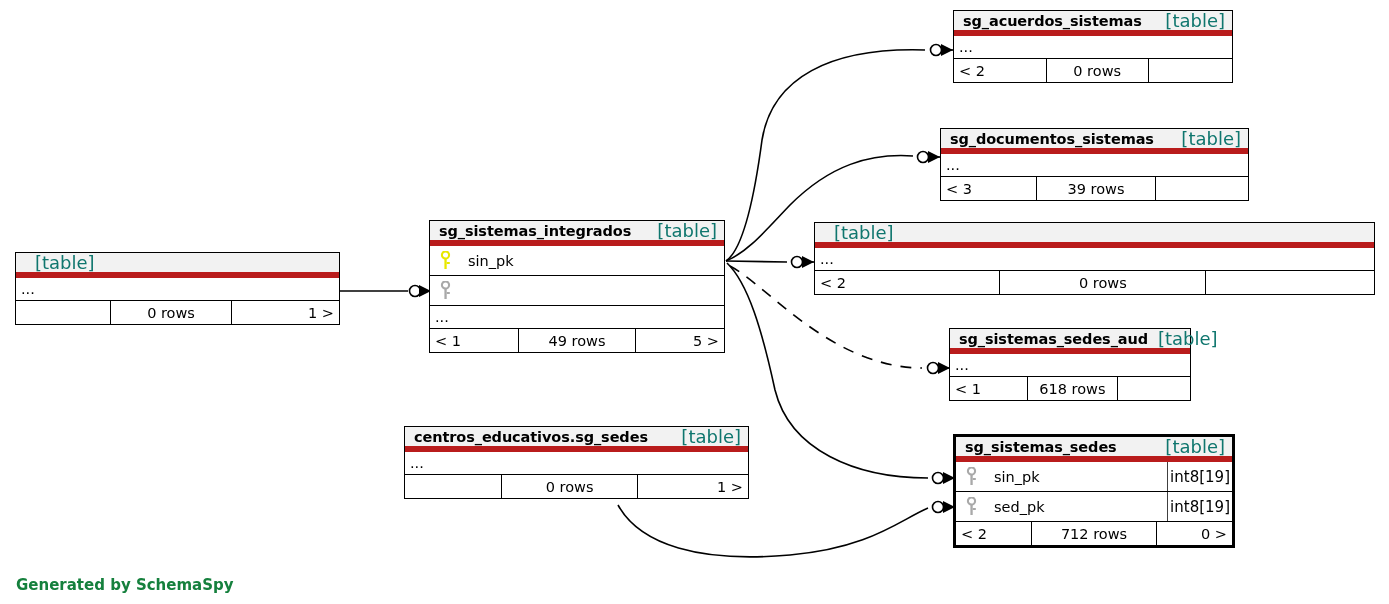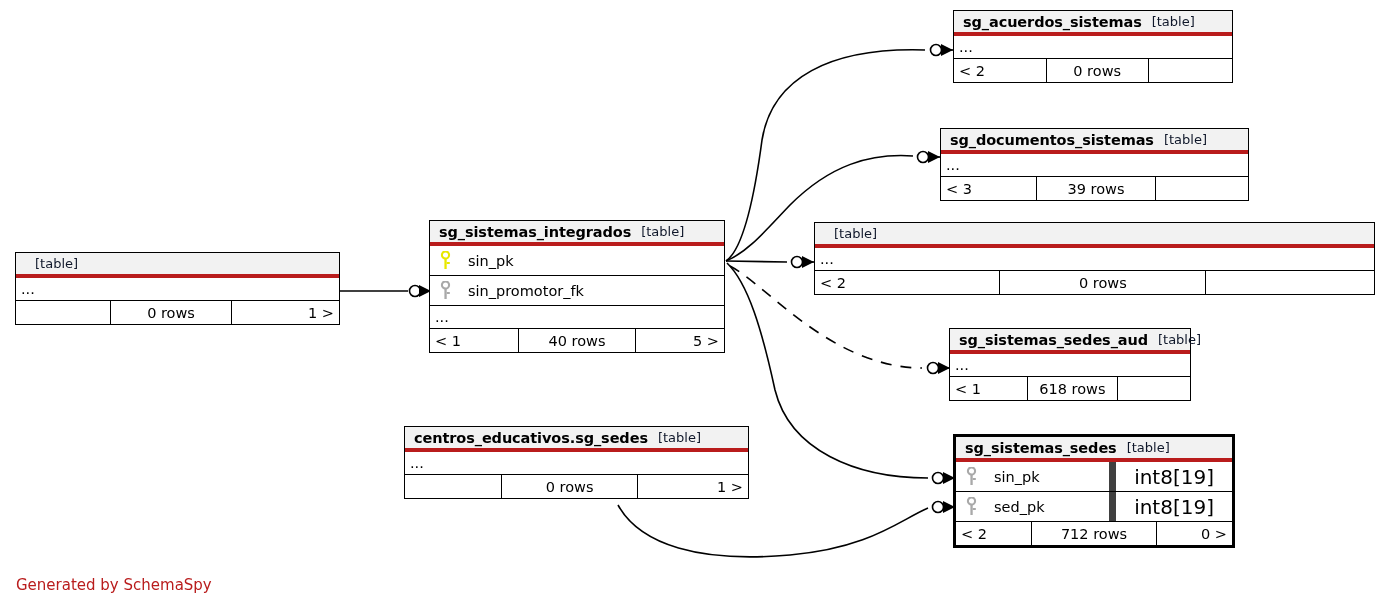--- a/index.html
+++ b/index.html
@@ -33,35 +33,36 @@
     background: #ffffff;
     border: 1px solid #000000;
     z-index: 5;
   }
   .table-node.focal {
     border: 3px solid #000000;
   }
   .tbl-header {
     display: flex;
     align-items: center;
+    justify-content: space-between;
     background: #f2f2f2;
-    border-bottom: 4px solid #b91c1c;
+    border-bottom: 6px solid #b91c1c;
     box-sizing: border-box;
     height: 25px;
     padding: 0 7px 0 9px;
   }
   .tbl-name {
     font-weight: bold;
     font-size: 14.5px;
     letter-spacing: -0.1px;
     white-space: nowrap;
   }
   .tbl-tag {
-    font-size: 13px;
-    color: #0f172a;
+    font-size: 18px;
+    color: #0f766e;
     white-space: nowrap;
     padding-left: 10px;
   }
   .col-row {
     display: flex;
     align-items: center;
     box-sizing: border-box;
     height: 30px;
     border-bottom: 1px solid #000000;
     background: #ffffff;
@@ -75,24 +76,24 @@
     flex: 0 0 30px;
   }
   .col-name {
     flex: 1 1 auto;
     font-size: 14.5px;
     white-space: nowrap;
     padding-left: 8px;
   }
   .col-type {
     flex: 0 0 auto;
-    font-size: 20px;
-    white-space: nowrap;
-    border-left: 7px solid #404040;
-    padding: 0 18px;
+    font-size: 15px;
+    white-space: nowrap;
+    border-left: 1px solid #404040;
+    padding: 0 2px;
     height: 100%;
     display: flex;
     align-items: center;
   }
   .ellipsis-row {
     box-sizing: border-box;
     height: 23px;
     display: flex;
     align-items: center;
     padding-left: 5px;
@@ -115,23 +116,24 @@
     height: 100%;
     overflow: hidden;
     white-space: nowrap;
   }
   .foot-left   { justify-content: flex-start; padding-left: 5px; }
   .foot-center { justify-content: center; border-left: 1px solid #000000; border-right: 1px solid #000000; }
   .foot-right  { justify-content: flex-end; padding-right: 5px; }
   .credit {
     position: absolute;
     font-size: 15px;
-    color: #b91c1c;
+    color: #15803d;
     white-space: nowrap;
     z-index: 6;
+    font-weight: bold;
   }
 </style>
 </head>
 <body>
 
 <div id="canvas">
 
   <svg id="edges" viewBox="0 0 1389 604" xmlns="http://www.w3.org/2000/svg">
     <g fill="none" stroke="#000000" stroke-width="1.6">
 
@@ -283,26 +285,25 @@
       <span class="col-name">sin_pk</span>
     </div>
     <div class="col-row">
       <span class="col-key">
         <svg width="11" height="19" viewBox="0 0 11 19">
             <circle cx="5.5" cy="4" r="3.6" fill="none" stroke="#a9a9a9" stroke-width="2.1"></circle>
             <rect x="4.4" y="7" width="2.3" height="11" fill="#a9a9a9"></rect>
             <rect x="6.7" y="11" width="3.1" height="2" fill="#a9a9a9"></rect>
           </svg>
       </span>
-      <span class="col-name">sin_promotor_fk</span>
     </div>
     <div class="ellipsis-row">...</div>
     <div class="tbl-footer">
       <div class="foot-cell foot-left" style="width:30%">&lt; 1</div>
-      <div class="foot-cell foot-center" style="width:40%">40 rows</div>
+      <div class="foot-cell foot-center" style="width:40%">49 rows</div>
       <div class="foot-cell foot-right" style="width:30%">5 &gt;</div>
     </div>
   </div>
 
   <div class="table-node" style="left:15px; top:252px; width:325px;">
     <div class="tbl-header">
       <span class="tbl-tag">[table]</span>
     </div>
     <div class="ellipsis-row">...</div>
     <div class="tbl-footer">

